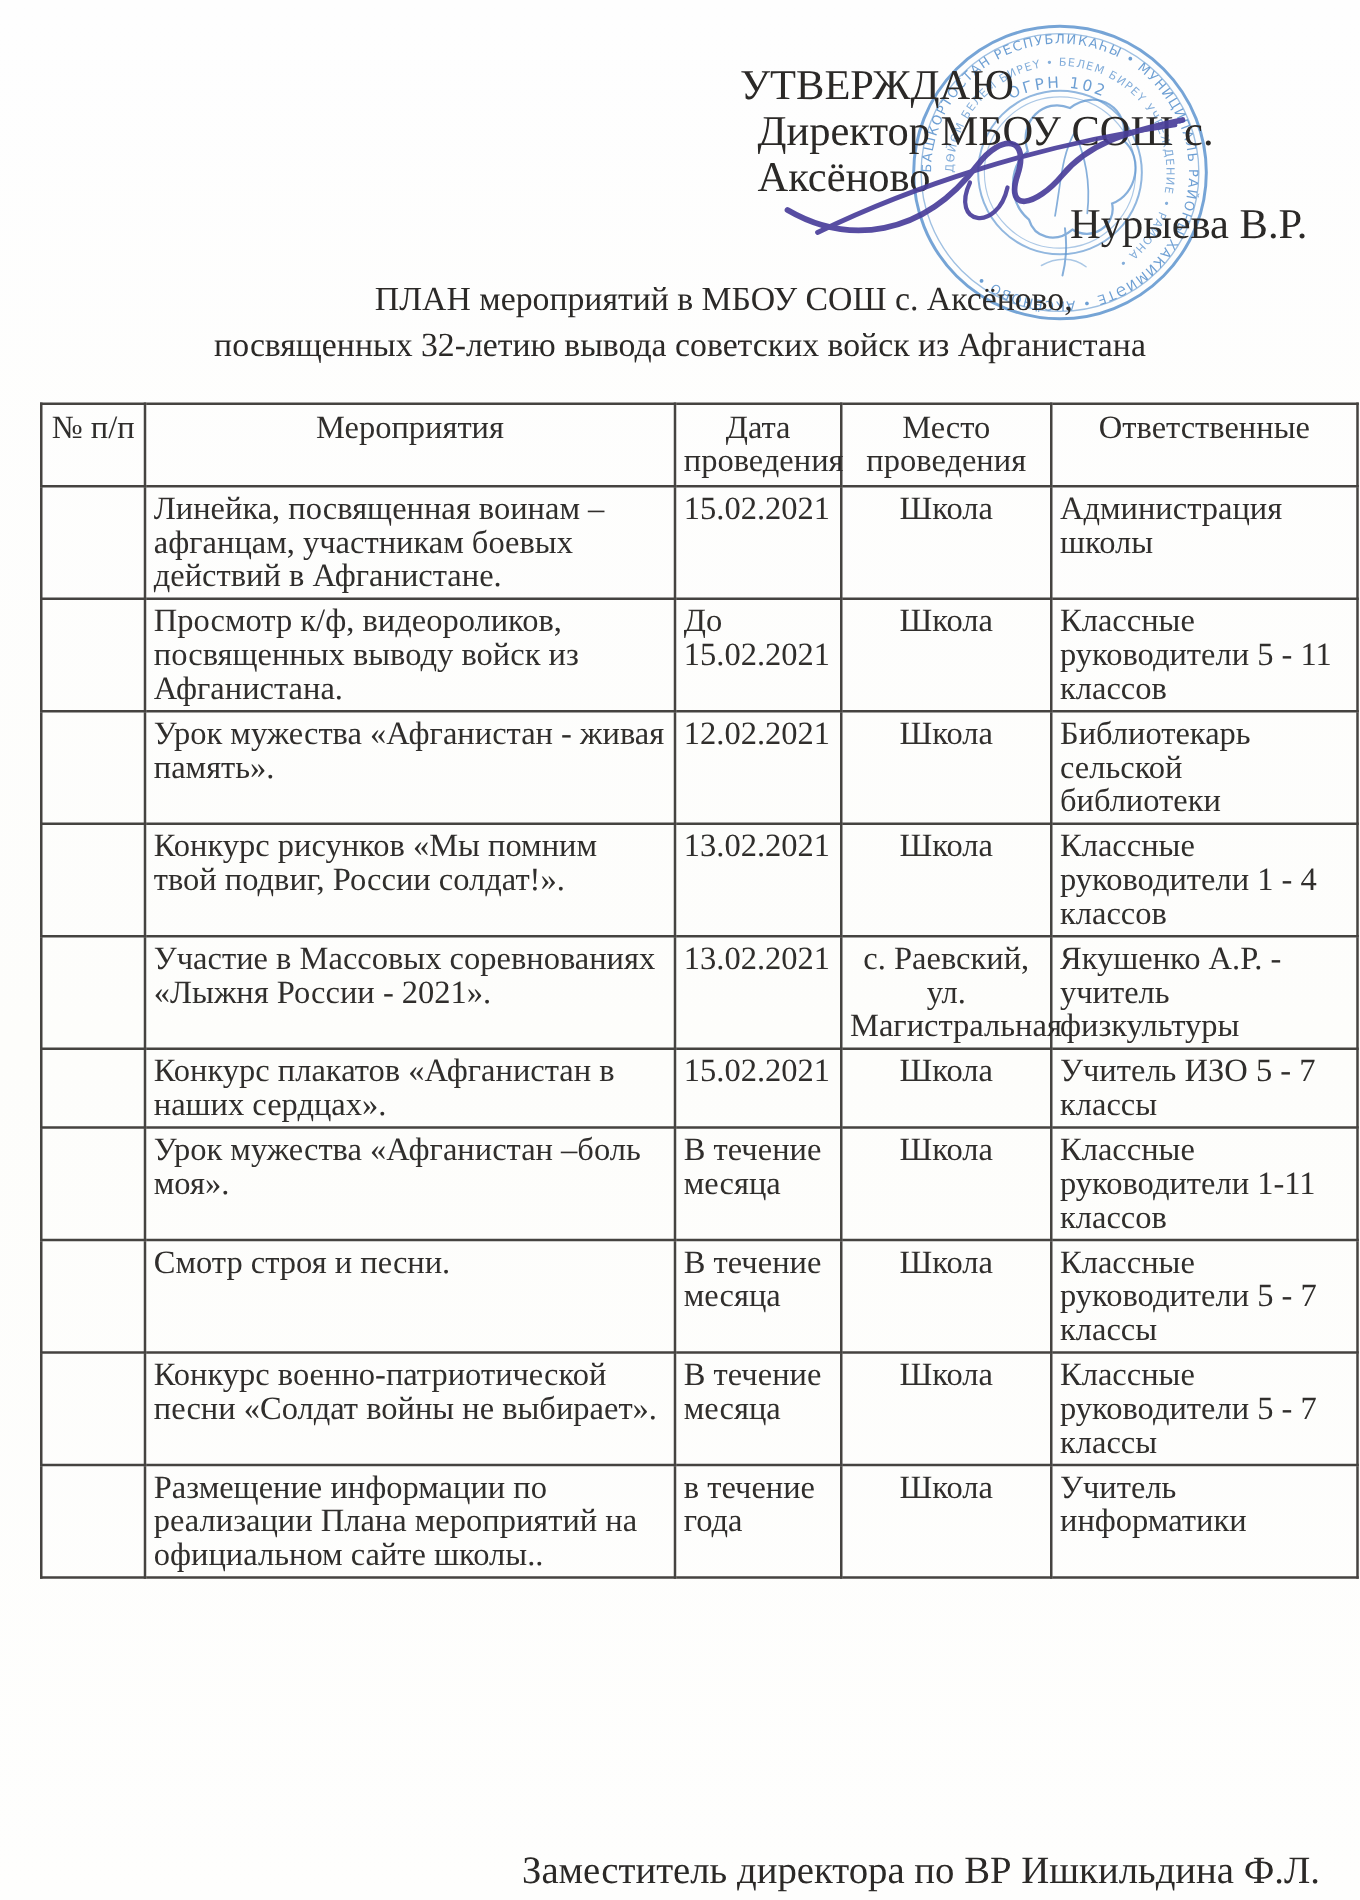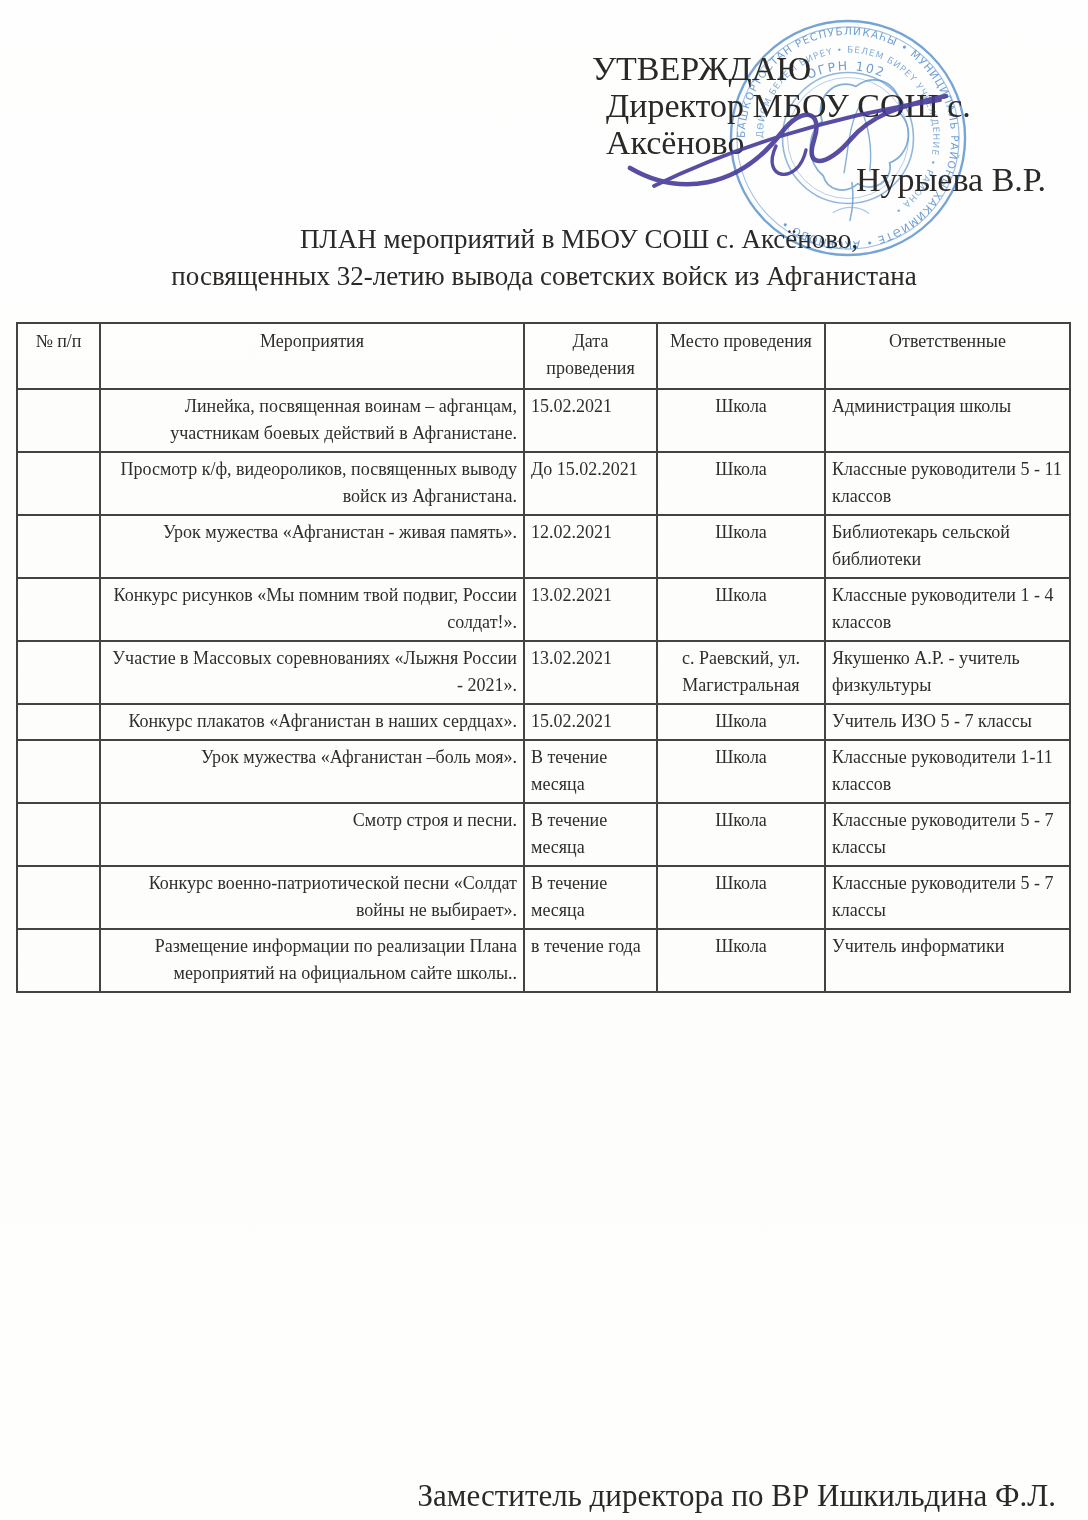--- a/index.html
+++ b/index.html
@@ -61,42 +61,42 @@
     line-height: 37px;
     color: #2b2927;
     z-index: 2;
   }
   .doc-title .t1 { padding-left: 70px; }
 
   
   table.plan {
     position: absolute;
     top: 322px;
-    left: 16px;
+    left: 32px;
     width: 1053px;
     border-collapse: collapse;
     table-layout: fixed;
-    font-size: 18px;
+    font-size: 26px;
     line-height: 27px;
     color: #302e2c;
     z-index: 2;
   }
   table.plan th, table.plan td {
     border: 2px solid #454340;
     vertical-align: top;
     padding: 3px 6px 4px 6px;
   }
   table.plan th {
     font-weight: normal;
     text-align: center;
     padding-top: 4px;
     padding-bottom: 6px;
   }
   td.c-num   { }
-  td.c-event { text-align: right; padding-left: 10px; padding-right: 8px; }
+  td.c-event { text-align: left; padding-left: 10px; padding-right: 8px; }
   td.c-date  { text-align: left; }
   td.c-place { text-align: center; }
   td.c-resp  { text-align: left; }
 
   
   .signoff {
     position: absolute;
     top: 1478px;
     right: 32px;
     font-size: 31px;

